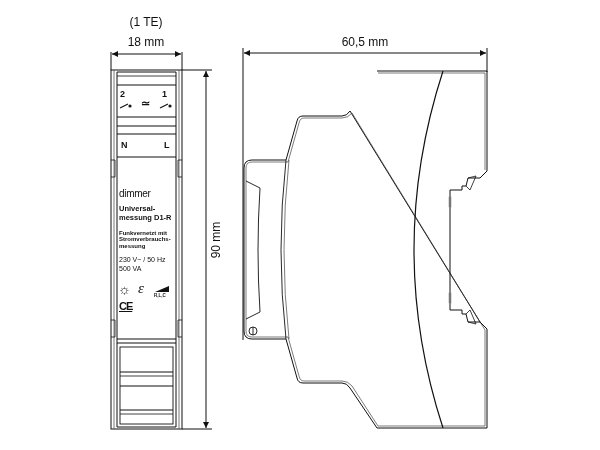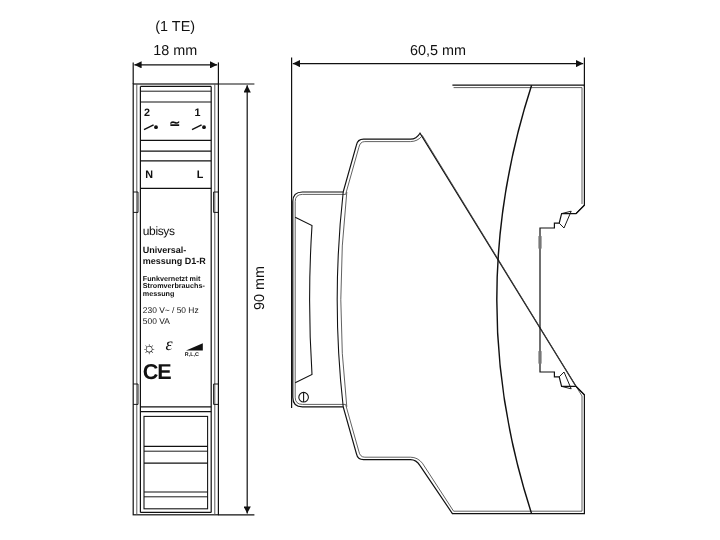--- a/index.html
+++ b/index.html
@@ -120,25 +120,25 @@
   <text class="dimtext" x="365" y="46" text-anchor="middle">60,5 mm</text>
   <text class="dimtext" x="0" y="0" text-anchor="middle" transform="translate(220,240) rotate(-90)">90 mm</text>
 </svg>
 
 <span class="label term" style="left:120px; top:89px;">2</span>
 <span class="label term" style="left:141px; top:97px; font-size:11px;">≃</span>
 <span class="label term" style="left:162px; top:89px;">1</span>
 <span class="label term" style="left:121px; top:140px;">N</span>
 <span class="label term" style="left:164px; top:140px;">L</span>
 
-<span class="label brand" style="left:119px; top:188px;">ubisys</span>
+<span class="label brand" style="left:119px; top:188px;">dimmer</span>
 <span class="label t7" style="left:119px; top:205px;">Universal-</span>
 <span class="label t7" style="left:119px; top:214px;">messung D1-R</span>
 <span class="label t6" style="left:119px; top:230px;">Funkvernetzt mit</span>
 <span class="label t6" style="left:119px; top:236px;">Stromverbrauchs-</span>
 <span class="label t6" style="left:119px; top:243px;">messung</span>
 <span class="label t7n" style="left:119px; top:256px;">230 V~ / 50 Hz</span>
 <span class="label t7n" style="left:119px; top:265px;">500 VA</span>
 
 <span class="label" style="left:118px; top:281px; font-size:14px;">☼</span>
 <span class="label" style="left:138px; top:280px; font-size:15px; font-style:italic; font-family:'Liberation Serif', serif;">ε</span>
 <span class="label" style="left:154px; top:293px; font-size:4.5px; font-weight:bold;">R,L,C</span>
-<span class="label" style="left:119px; top:300px; font-size:18px; font-weight:bold; letter-spacing:-1px;">CE</span>
+<span class="label" style="left:119px; top:300px; font-size:11px; font-weight:bold; letter-spacing:-1px;text-decoration:underline;">CE</span>
 
 </body></html>

